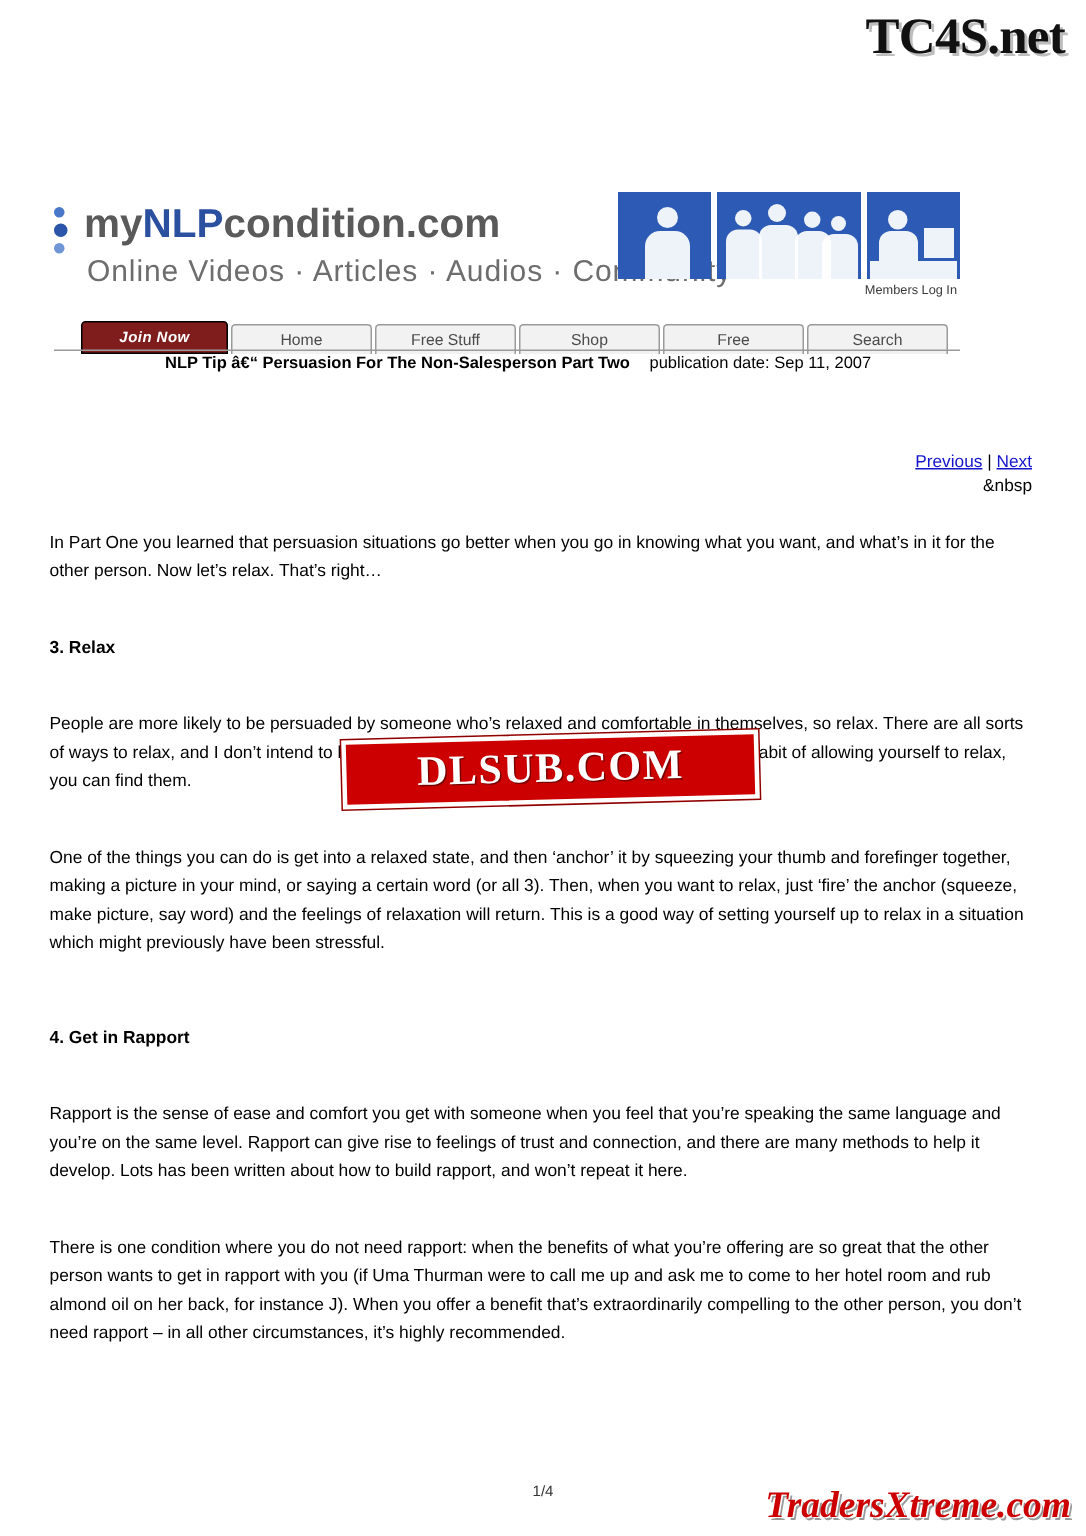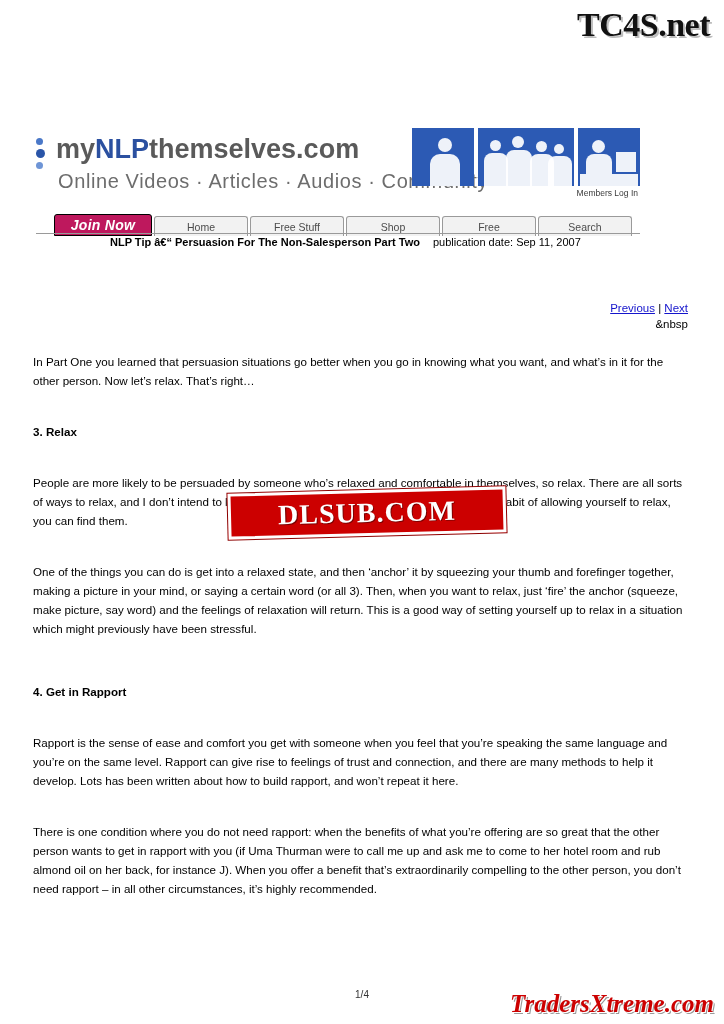--- a/index.html
+++ b/index.html
@@ -133,24 +133,24 @@
     position: absolute;
     left: 54px;
     top: 214px;
     display: flex;
     align-items: flex-end;
     gap: 2px;
   }
   .nav-join {
     width: 96px;
     height: 20px;
-    background: #be185d;
+    background: #7f1d1d;
     border: 1px solid #000;
     color: #ffffff;
-    font-size: 14px;
+    font-size: 10px;
     font-weight: bold;
     font-style: italic;
     display: flex;
     align-items: center;
     justify-content: center;
     border-radius: 3px 3px 0 0;
     letter-spacing: 0.3px;
   }
   .nav-tab {
     width: 92px;
@@ -282,21 +282,21 @@
 
 <div class="banner">
 
   <div class="logo-block">
     <div class="logo-dots">
       <i></i>
         <i></i>
         <i></i>
     </div>
     <div class="logo-text">
-      <span>my</span><span class="hl">NLP</span><span>themselves.com</span>
+      <span>my</span><span class="hl">NLP</span><span>condition.com</span>
     </div>
     <div class="logo-sub">Online Videos · Articles · Audios · Community</div>
   </div>
 
   <div class="banner-pics">
     <div class="pic p1">
       <span class="sil h"></span>
         <span class="sil b"></span>
     </div>
     <div class="pic wide p2">

